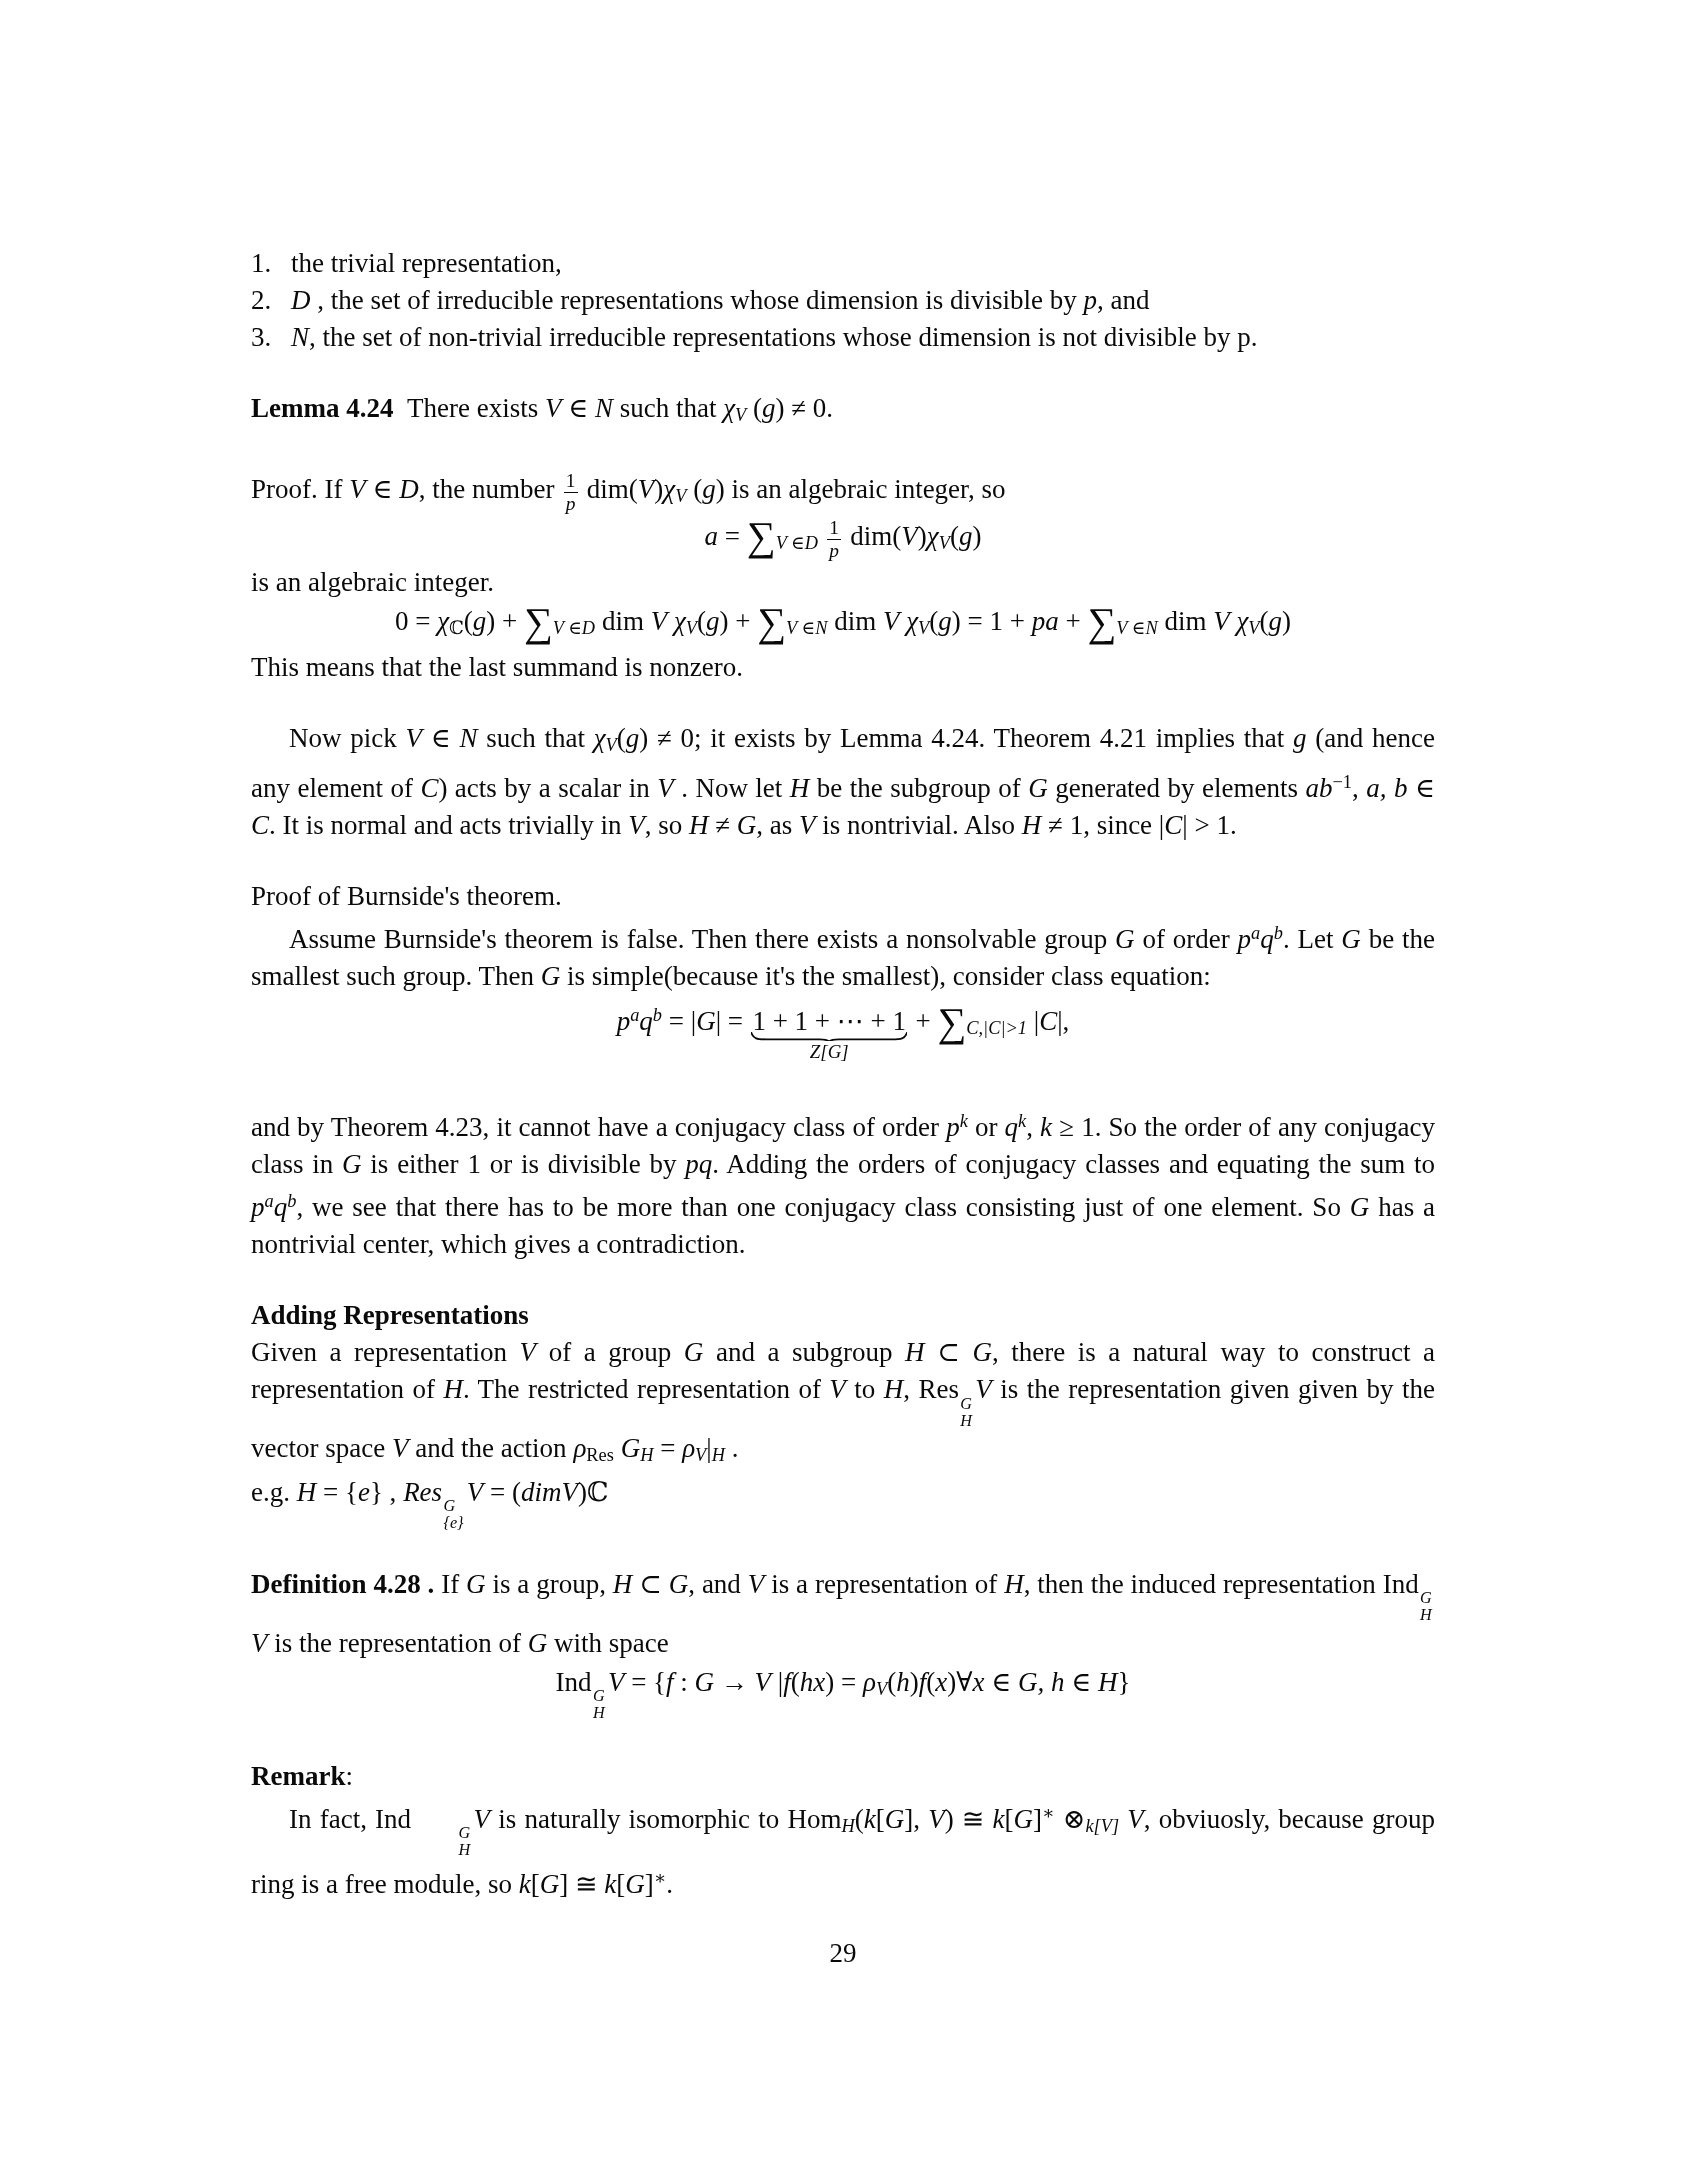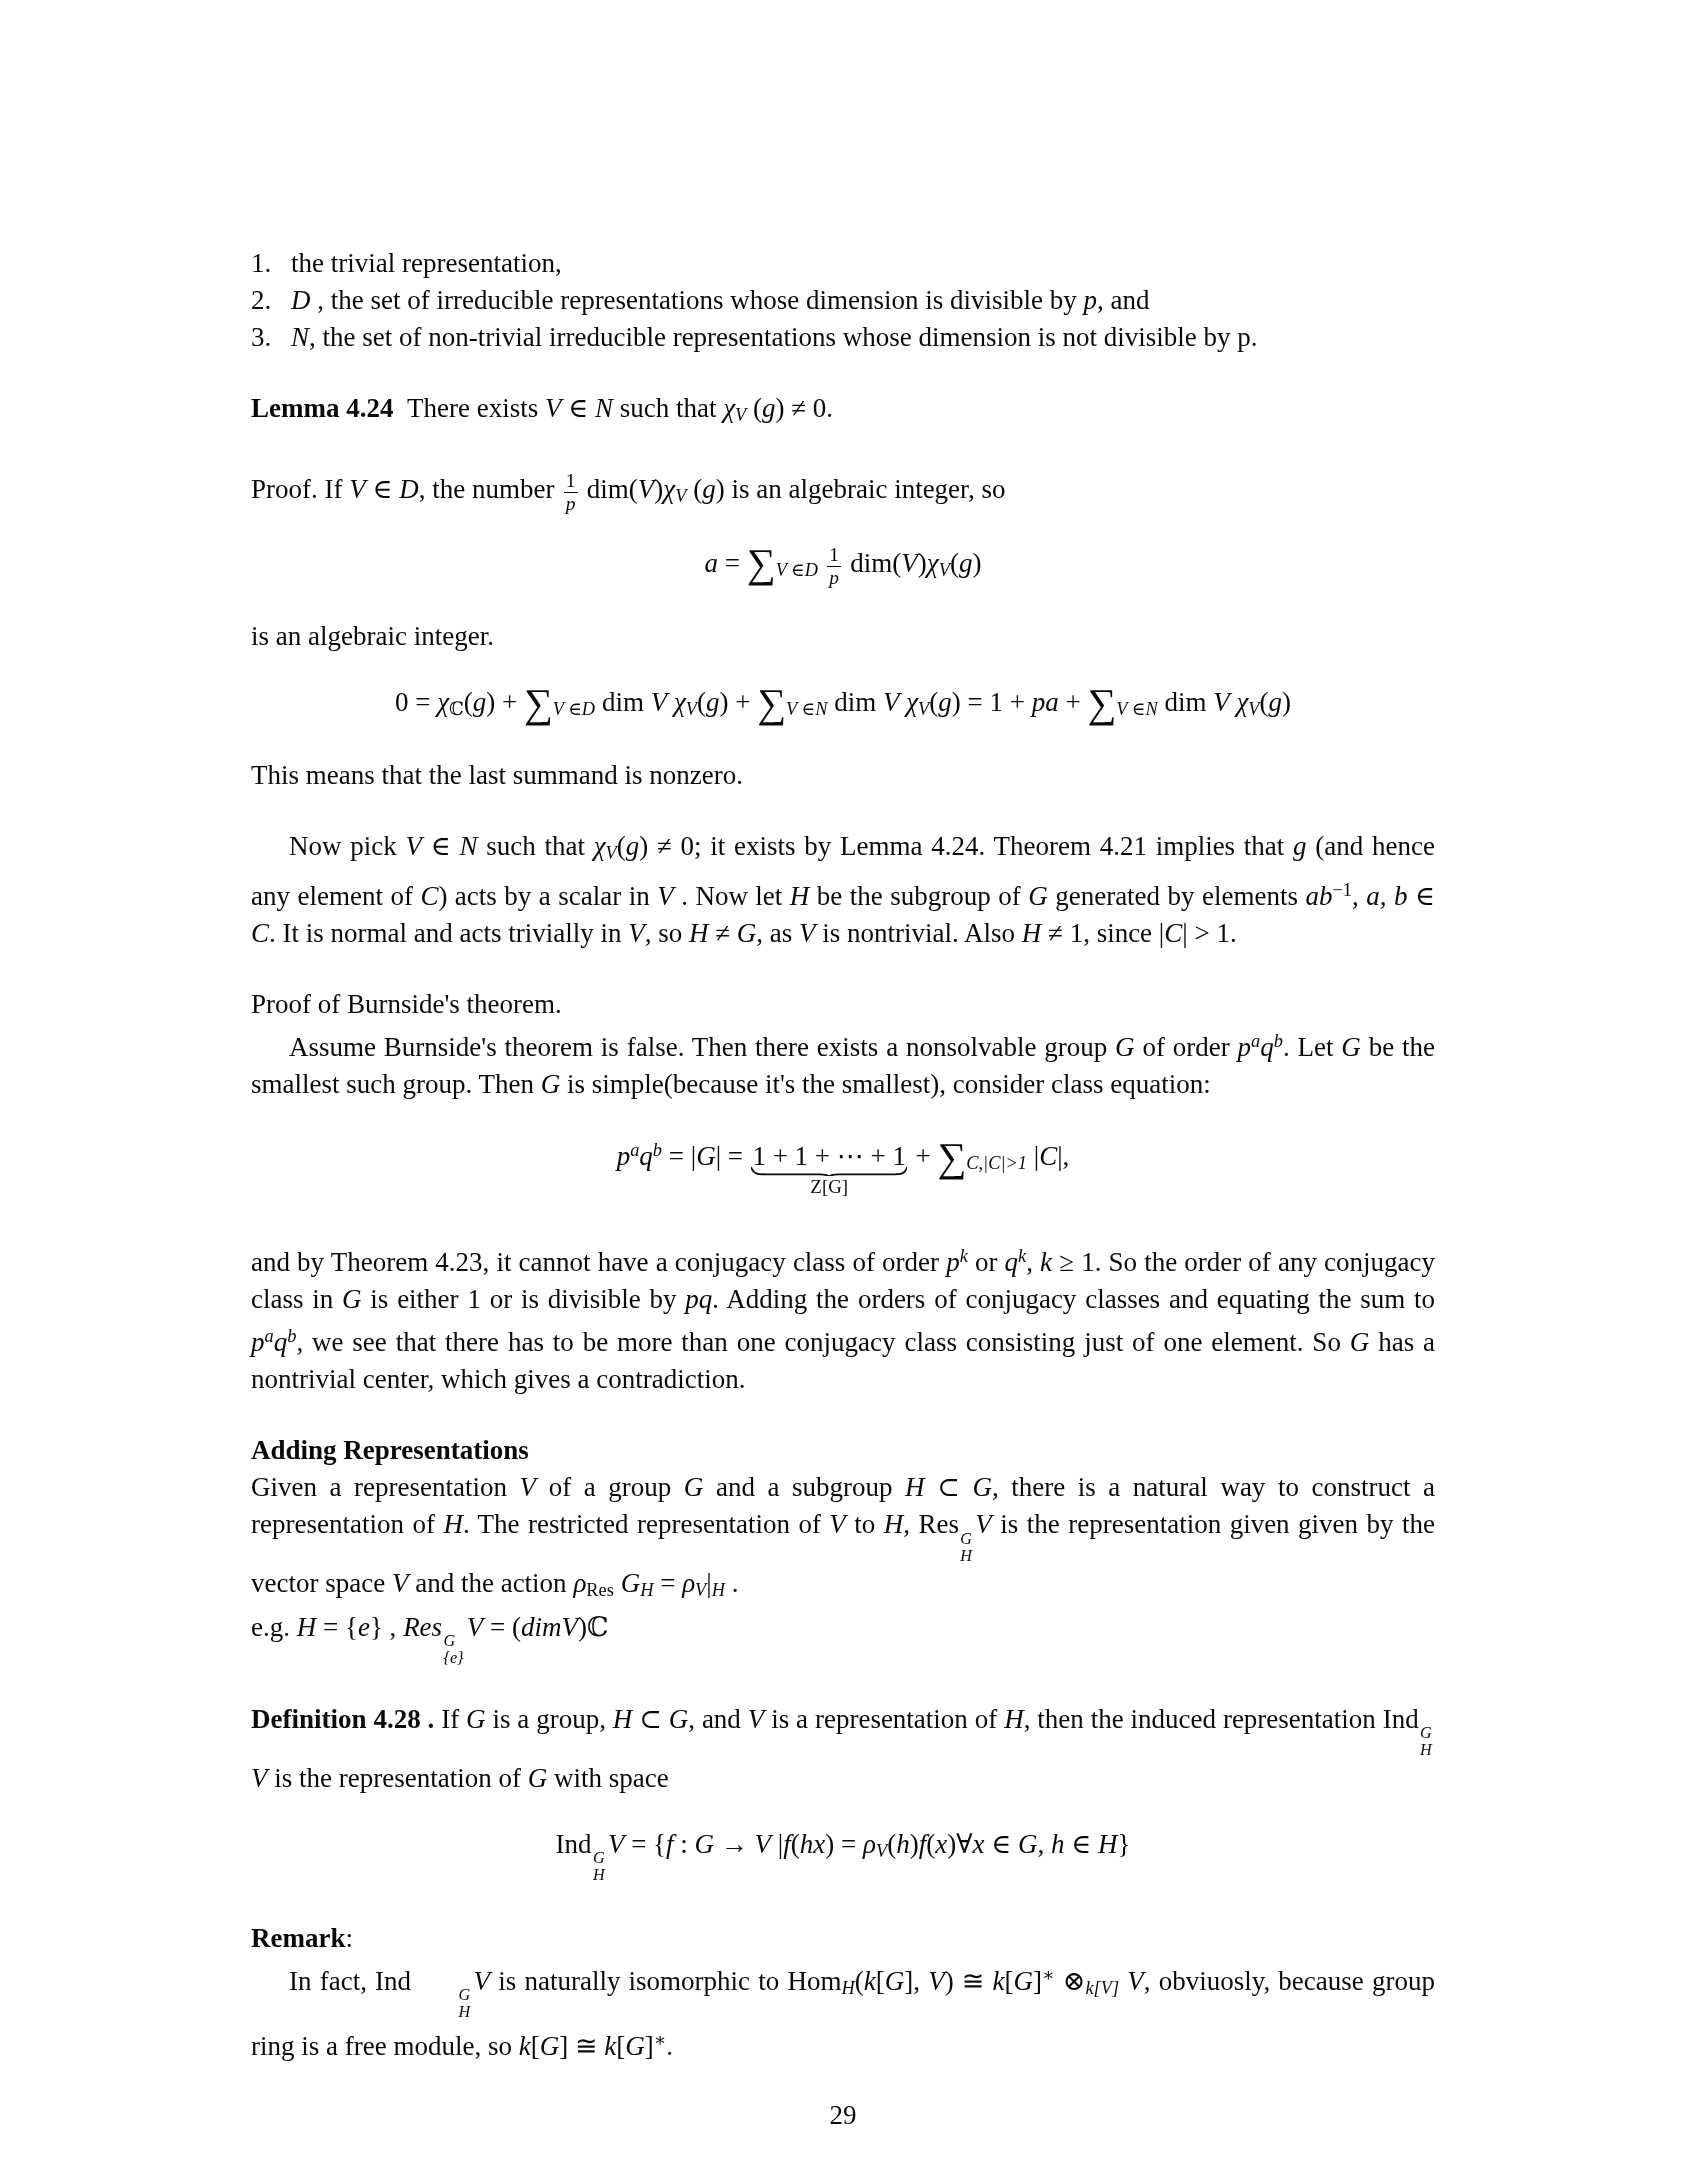--- a/index.html
+++ b/index.html
@@ -7,38 +7,38 @@
     width:1687px;height:2183px;background:#ffffff;color:#0a0a0a;
     font-family:"Liberation Serif","DejaVu Serif",serif;
     font-size:27px;line-height:37px;position:relative;
   }
   .page-content{position:absolute;left:251px;top:245px;width:1184px}
   .para{text-align:justify}
   .heading{font-weight:bold;text-align:left}
   .indent{text-indent:38px}
   .gap-lg{margin-top:34px}
   .gap-md{margin-top:36px}
-  .display{text-align:center;margin:29px 0;white-space:nowrap}
+  .display{text-align:center;margin:2px 0;white-space:nowrap}
   .display.braced{margin-bottom:56px}
   .r.rm{font-style:normal}
   .r.i{font-style:italic}
   .r.b{font-weight:700}
   .r.sup{font-size:0.68em;vertical-align:0.5em}
   .r.isup{font-size:0.68em;vertical-align:0.5em;font-style:italic}
   .r.sub{font-size:0.68em;vertical-align:-0.22em}
   .r.isub{font-size:0.68em;vertical-align:-0.22em;font-style:italic}
   .r.sum{font-size:1.5em;line-height:0;vertical-align:-0.14em}
   .frac{display:inline-block;vertical-align:-0.62em;text-align:center;font-size:0.72em;line-height:1.12;margin:0 2.6px}
   .fn{display:block;border-bottom:1.7px solid #0a0a0a;padding:0 2px}
   .fd{display:block;font-style:italic}
   .stack{display:inline-flex;flex-direction:column;align-items:flex-start;font-size:0.6em;line-height:1.06;vertical-align:-0.62em;font-style:italic;margin:0 3.3px 0 1.3px}
   .st-sup,.st-sub{display:block}
   .ub{position:relative;display:inline-block;padding:0 2.6px}
   .ub-svg{position:absolute;left:1.3px;width:calc(100% - 2.6px);height:9.3px;top:calc(100% - 8px)}
-  .ub-label{position:absolute;top:calc(100% + 2.6px);left:50%;transform:translateX(-50%);font-size:0.7em;line-height:1;white-space:nowrap}
+  .ub-label{position:absolute;top:calc(100% + 2.6px);left:50%;transform:translateX(-50%);font-size:0.7em;line-height:1;font-style:italic;white-space:nowrap}
   .list-item{display:flex}
   .num{flex:0 0 40px}
   .li-body{flex:1;text-align:justify}
   .pageno{text-align:center;margin-top:32px}
 </style>
 </head>
 <body>
 
 <div class="page-content">
   <div id="blocks-root">

